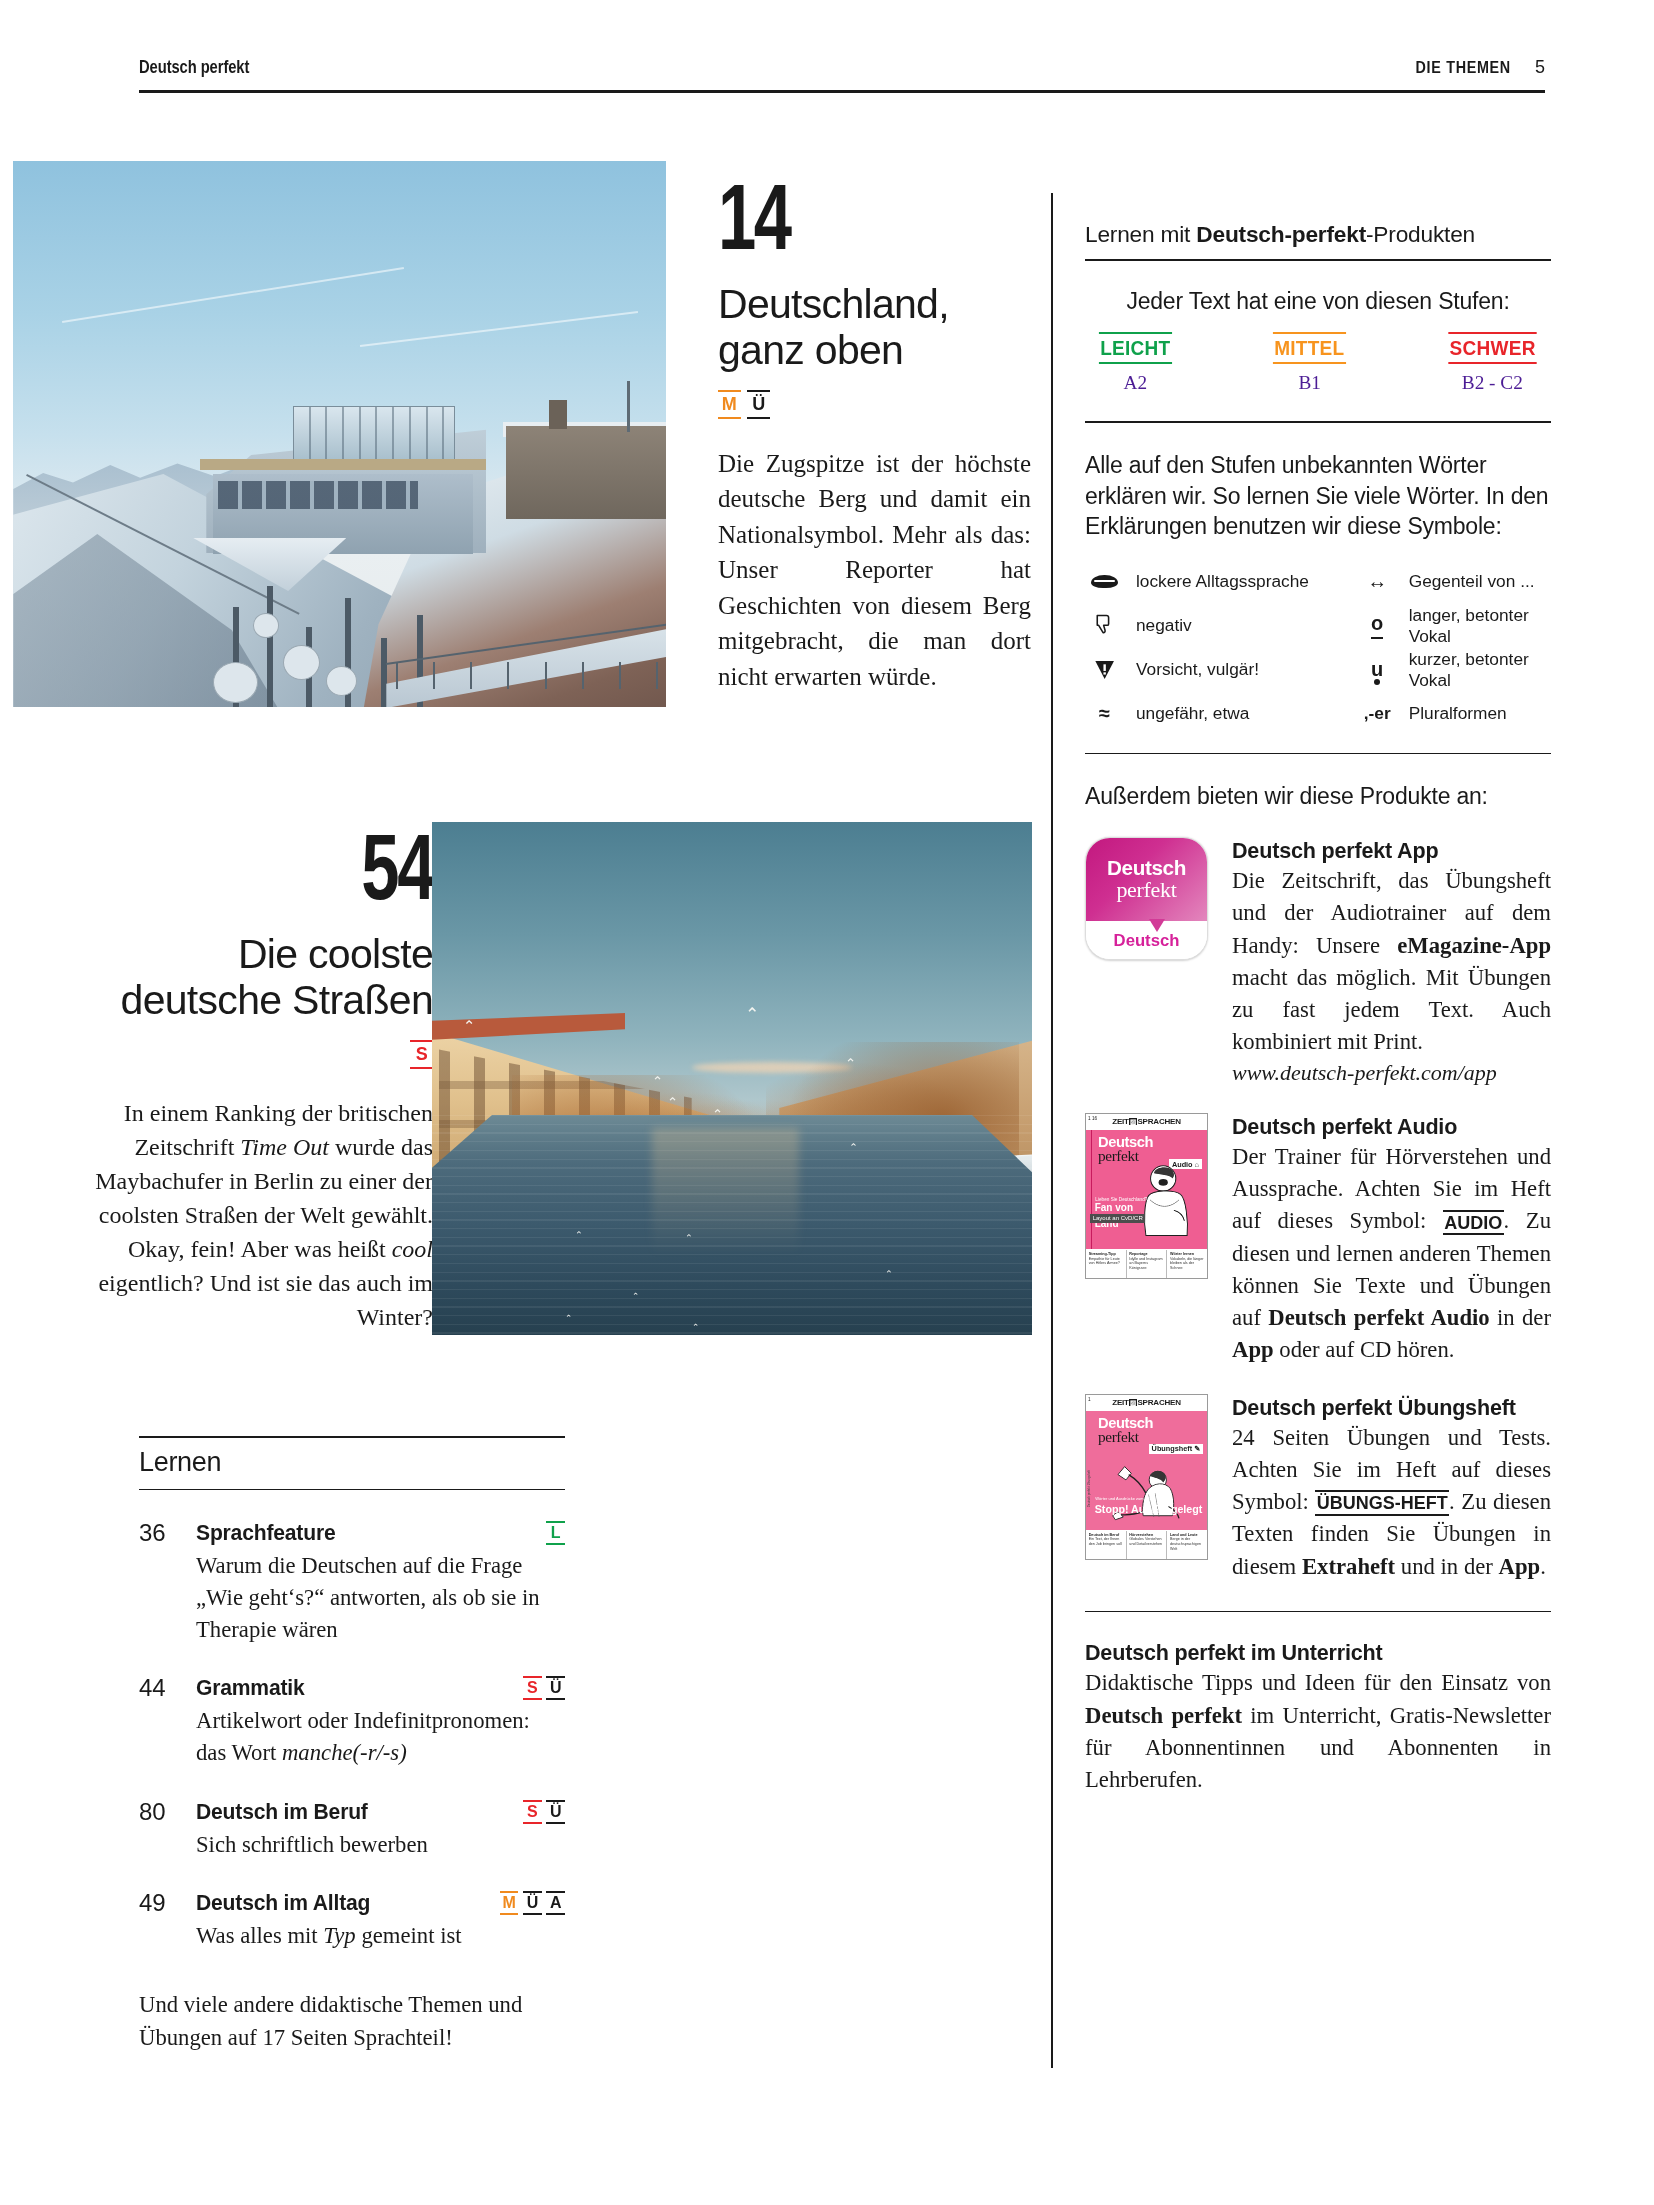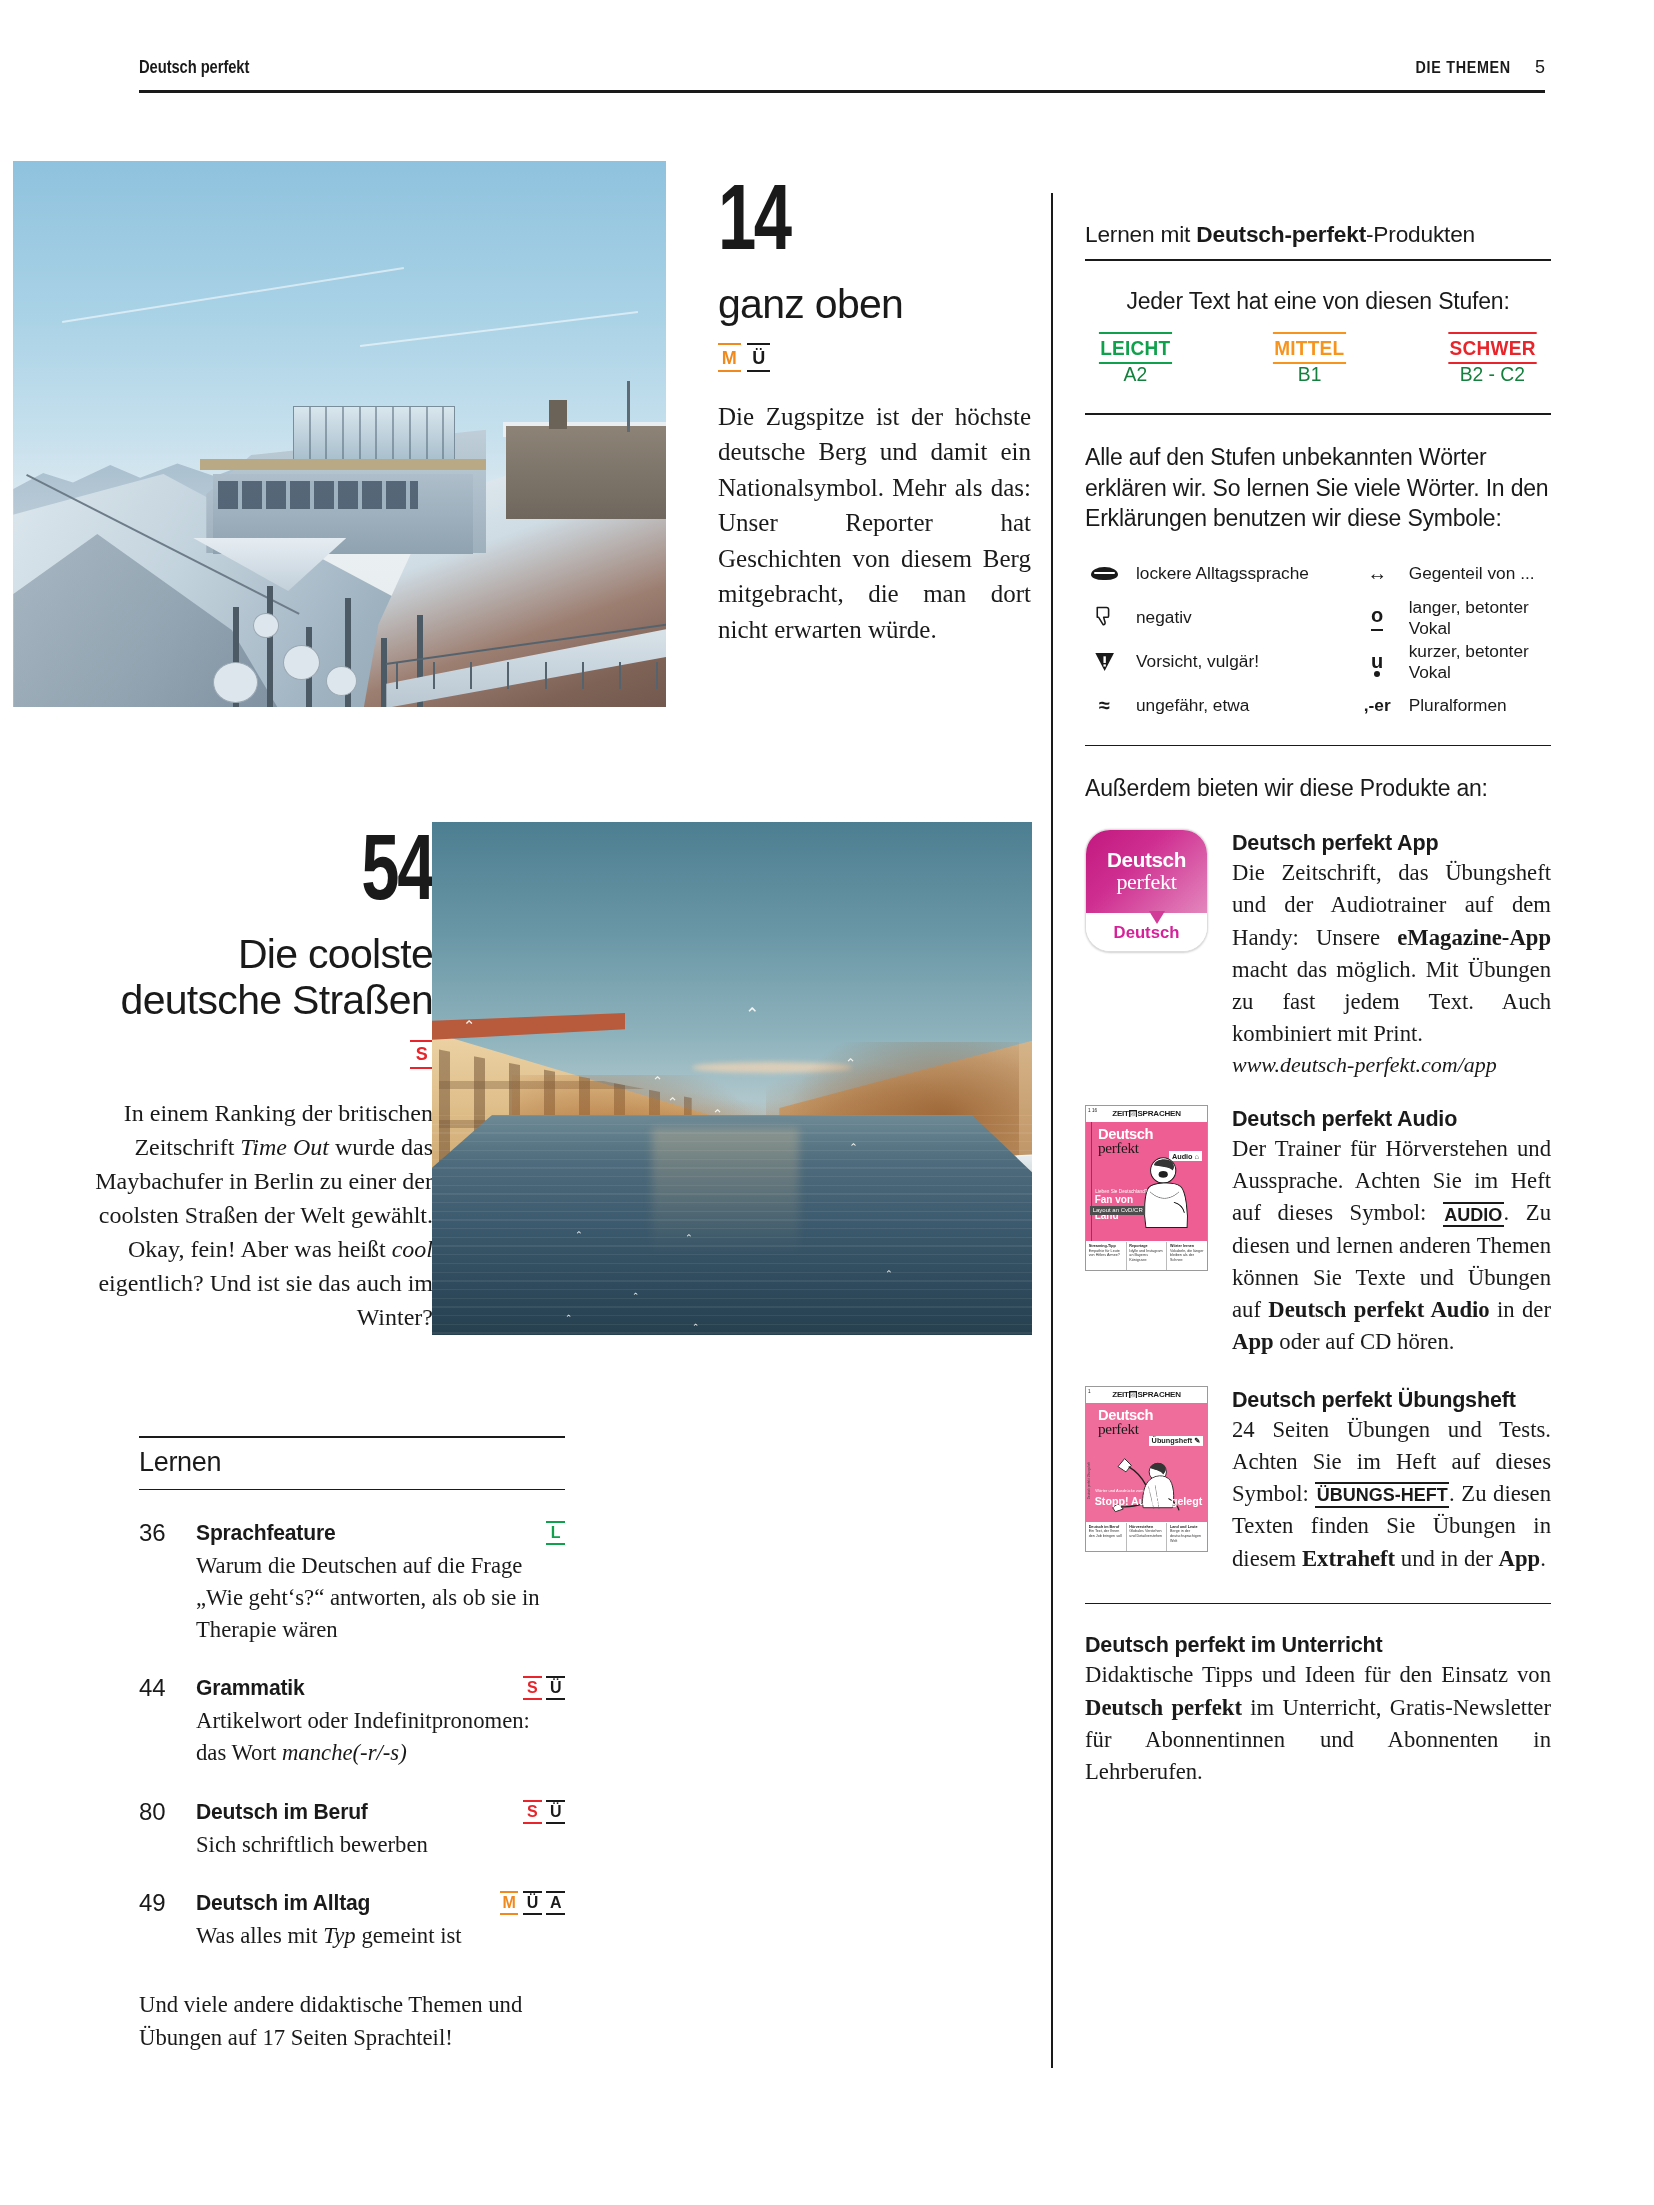--- a/index.html
+++ b/index.html
@@ -198,21 +198,21 @@
   .levels{display:flex;justify-content:space-between;margin-top:17.3px;padding:0 12px;}
   .level{text-align:center;}
   .level-pill{
     font-weight:700;font-size:20px;letter-spacing:0.3px;padding:2.7px 1.3px;display:inline-block;
     border-top:2.7px solid currentColor;border-bottom:2.7px solid currentColor;
     transform:scaleX(0.95);
   }
   .level-pill.leicht{color:#0FA14B;}
   .level-pill.mittel{color:#F7941E;}
   .level-pill.schwer{color:#E8252A;}
-  .level-cefr{font-size:19.3px;color:#15803d;}
+  .level-cefr{font-size:19.3px;margin-top:8px;color:#4c1d95;font-family:Liberation Serif, serif;}
   .side-para{font-size:23px;line-height:1.34;margin-top:27px;letter-spacing:-0.2px;}
   .symbols{display:flex;margin-top:28px;gap:6.7px;}
   .symcol{flex:1;}
   .symrow{display:flex;align-items:center;gap:12px;margin-bottom:21.3px;height:22.7px;}
   .symglyph{width:39px;flex:0 0 39px;display:flex;align-items:center;justify-content:center;font-size:20px;font-weight:700;}
   .symtext{font-size:17.3px;line-height:1.2;}
   .ico-lips{width:27px;height:13.3px;background:#1a1a1a;border-radius:50% 50% 45% 45%/60% 60% 40% 40%;position:relative;}
   .ico-lips::after{content:"";position:absolute;left:2.7px;top:5.3px;width:21.3px;height:2px;background:#fff;border-radius:1.3px;}
   .ico-thumb{width:22.7px;height:22.7px;position:relative;}
   .ico-warn{width:21.3px;height:21.3px;position:relative;}
@@ -330,20 +330,21 @@
         <i style="left:159px;"></i>
         <i style="left:196px;"></i>
       <i style="left:233px;"></i>
         <i style="left:270px;"></i>
     </div>
   </div>
 
   <div class="art14">
     <div class="bignum">14</div>
     <div class="arttitle">
+      <div>Deutschland,</div>
       <div>ganz oben</div>
     </div>
     <div class="badges">
       <span class="badge m">M</span>
       <span class="badge u">Ü</span>
     </div>
     <div class="artlead">Die Zugspitze ist der höchste deutsche Berg und damit ein Nationalsymbol. Mehr als das: Unser Reporter hat Geschichten von diesem Berg mitgebracht, die man dort nicht erwarten würde.</div>
   </div>
 
   <div class="art54">

